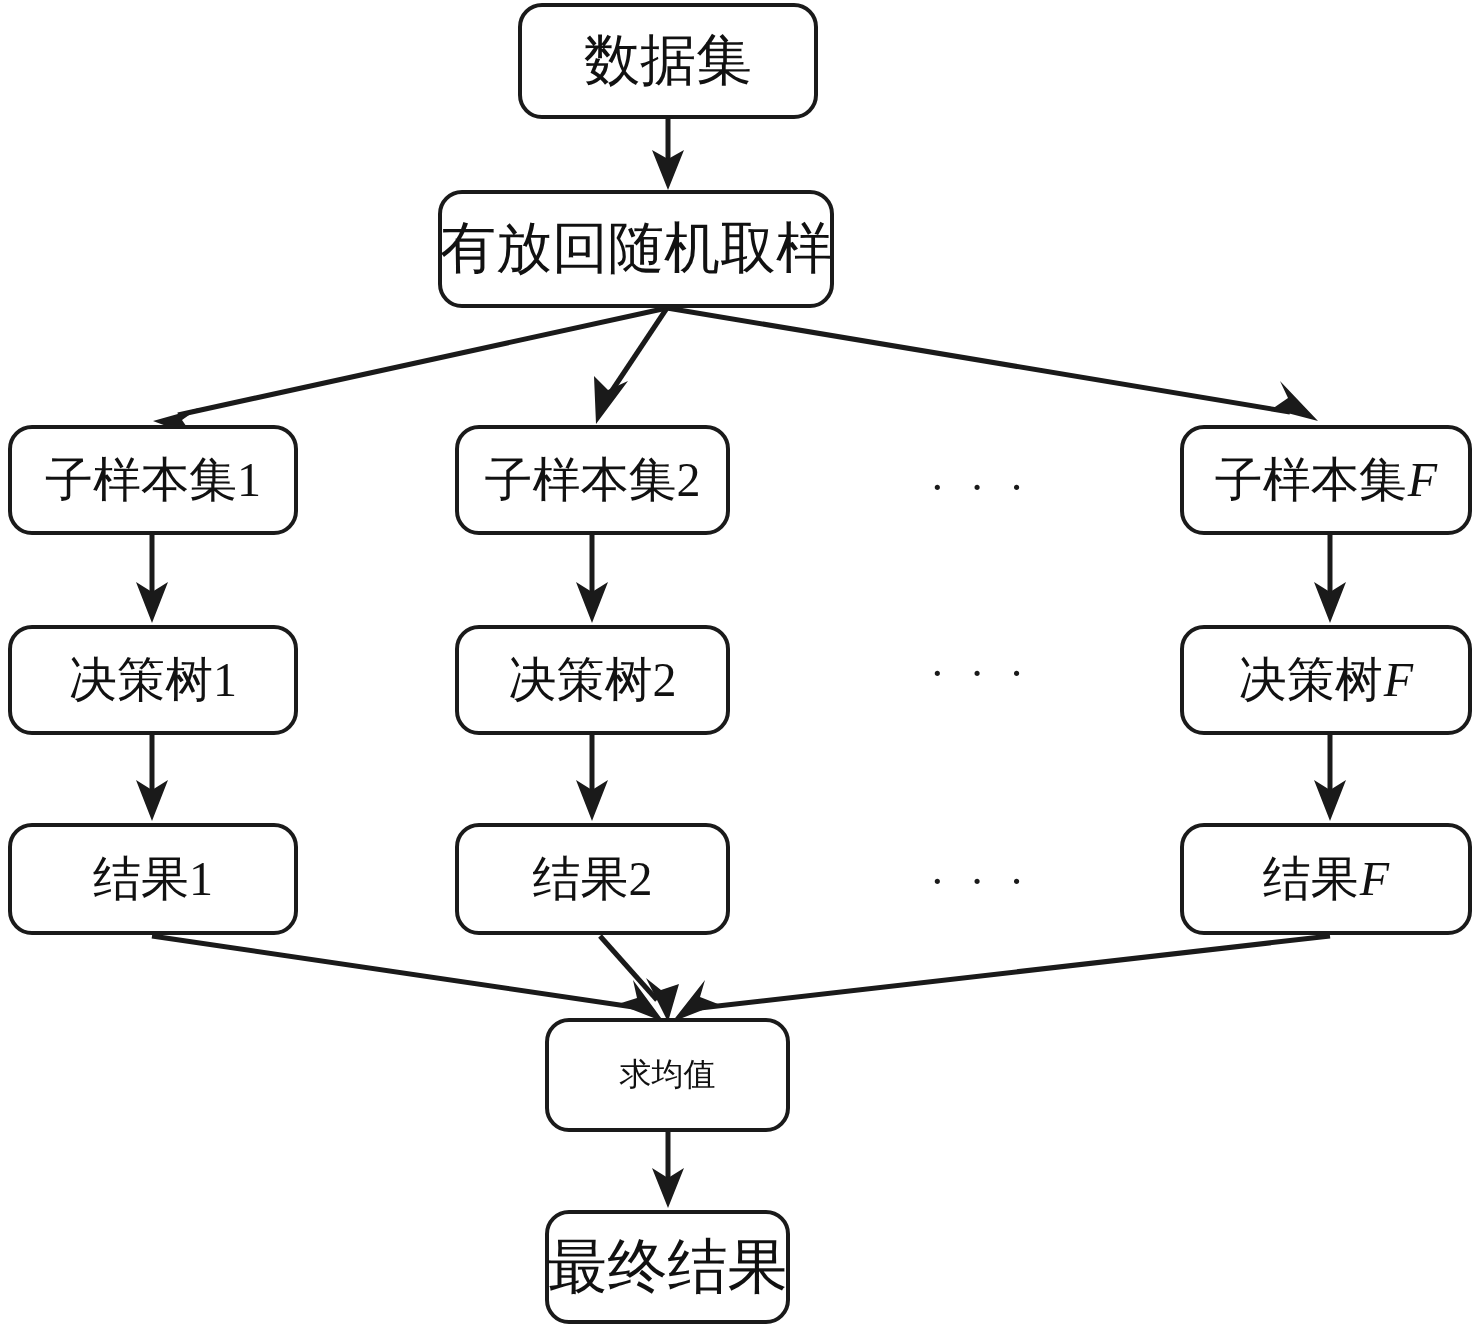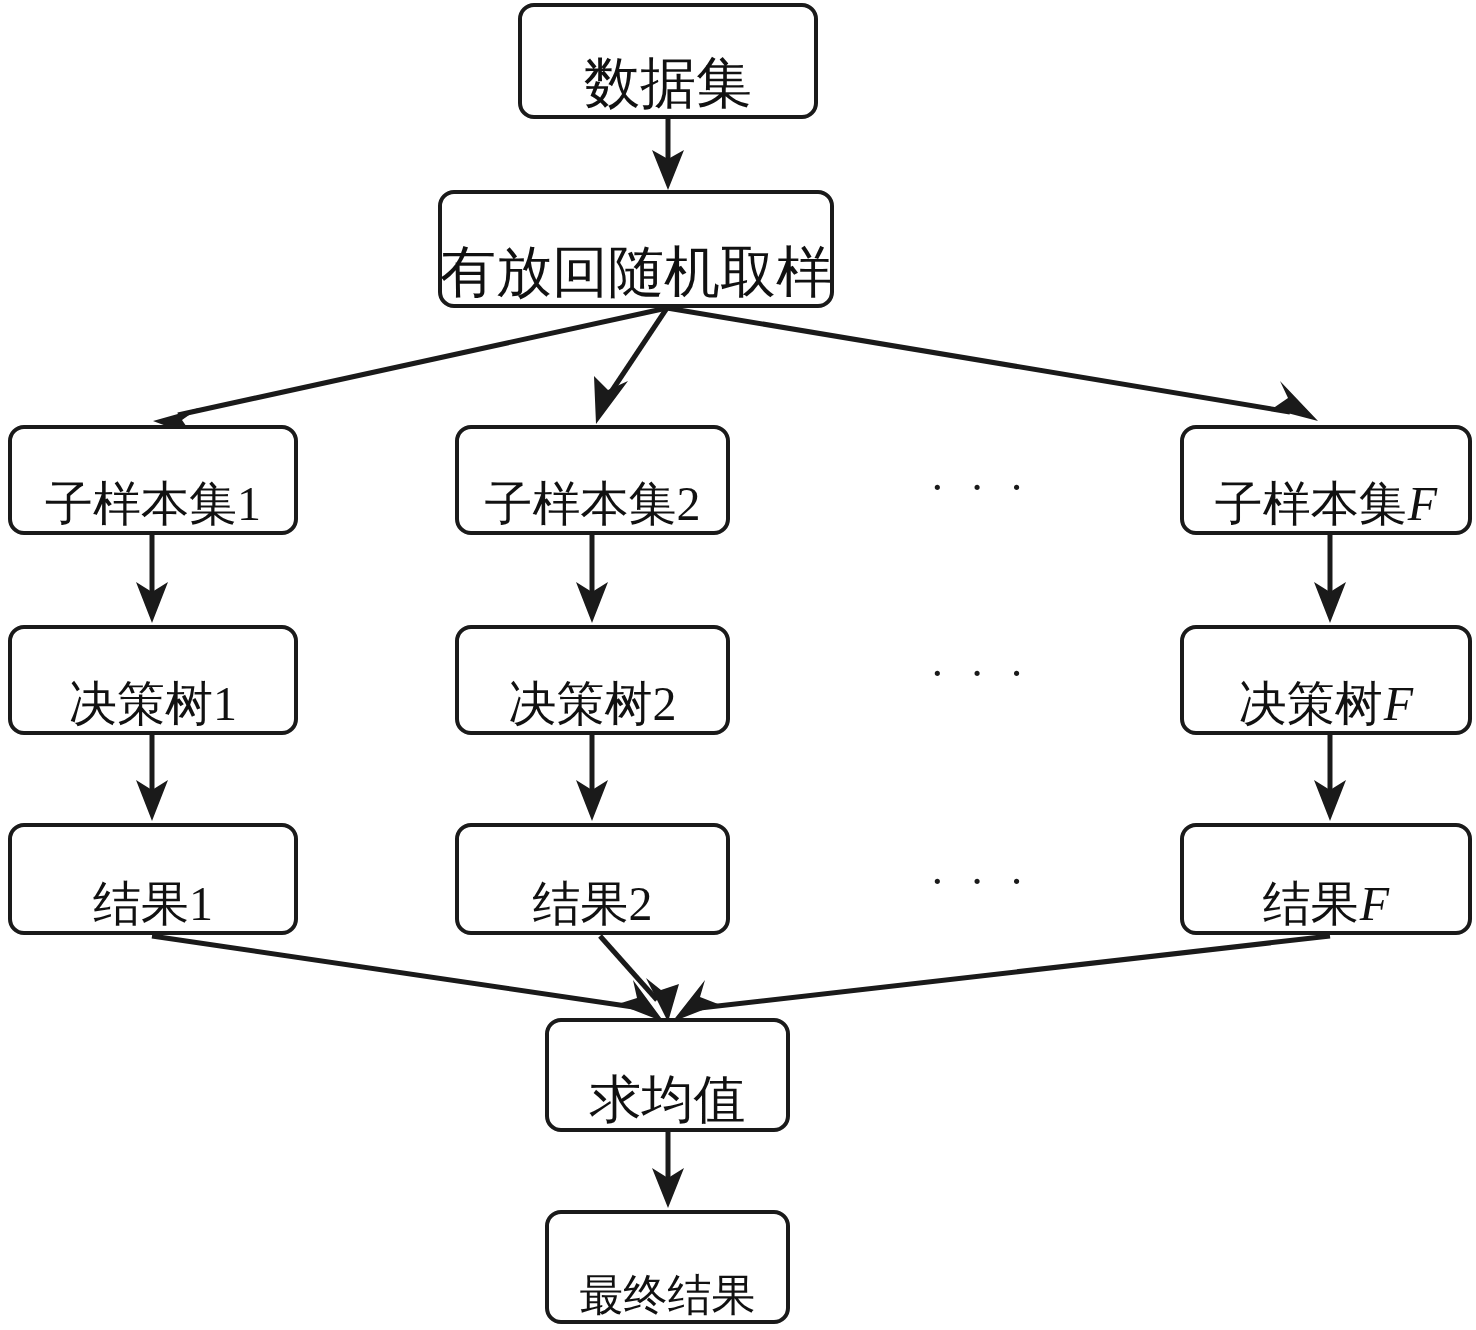--- a/index.html
+++ b/index.html
@@ -20,24 +20,24 @@
     left: 0;
     top: 0;
     width: 1476px;
     height: 1330px;
     pointer-events: none;
   }
   .node {
     position: absolute;
     box-sizing: border-box;
     border: 4px solid #1a1a1a;
-    border-radius: 16px;
+    border-radius: 24px;
     background: #ffffff;
     display: flex;
-    align-items: flex-end;
+    align-items: center;
     justify-content: center;
     text-align: center;
     color: #111111;
     line-height: 1.1;
     white-space: nowrap;
     z-index: 2;
   }
   .node .lbl {
     display: inline-block;
   }
@@ -184,25 +184,25 @@
   <div class="node" style="left:455px; top:823px; width:275px; height:112px; font-size:48px;">
     <span class="lbl">结果</span>
       <span class="idx">2</span>
   </div>
 
   <div class="node" style="left:1180px; top:823px; width:292px; height:112px; font-size:48px;">
     <span class="lbl">结果</span>
       <span class="idx italic">F</span>
   </div>
 
-  <div class="node" style="left:545px; top:1018px; width:245px; height:114px; font-size:52px;">
+  <div class="node" style="left:545px; top:1018px; width:245px; height:114px; font-size:32px;">
     <span class="lbl">求均值</span>
   </div>
 
-  <div class="node" style="left:545px; top:1210px; width:245px; height:114px; font-size:44px;">
+  <div class="node" style="left:545px; top:1210px; width:245px; height:114px; font-size:60px;">
     <span class="lbl">最终结果</span>
   </div>
 
   <div class="ellipsis" style="left:930px; top:466px;">· · ·</div>
 
   <div class="ellipsis" style="left:930px; top:652px;">· · ·</div>
 
   <div class="ellipsis" style="left:930px; top:860px;">· · ·</div>
 
 </div>

